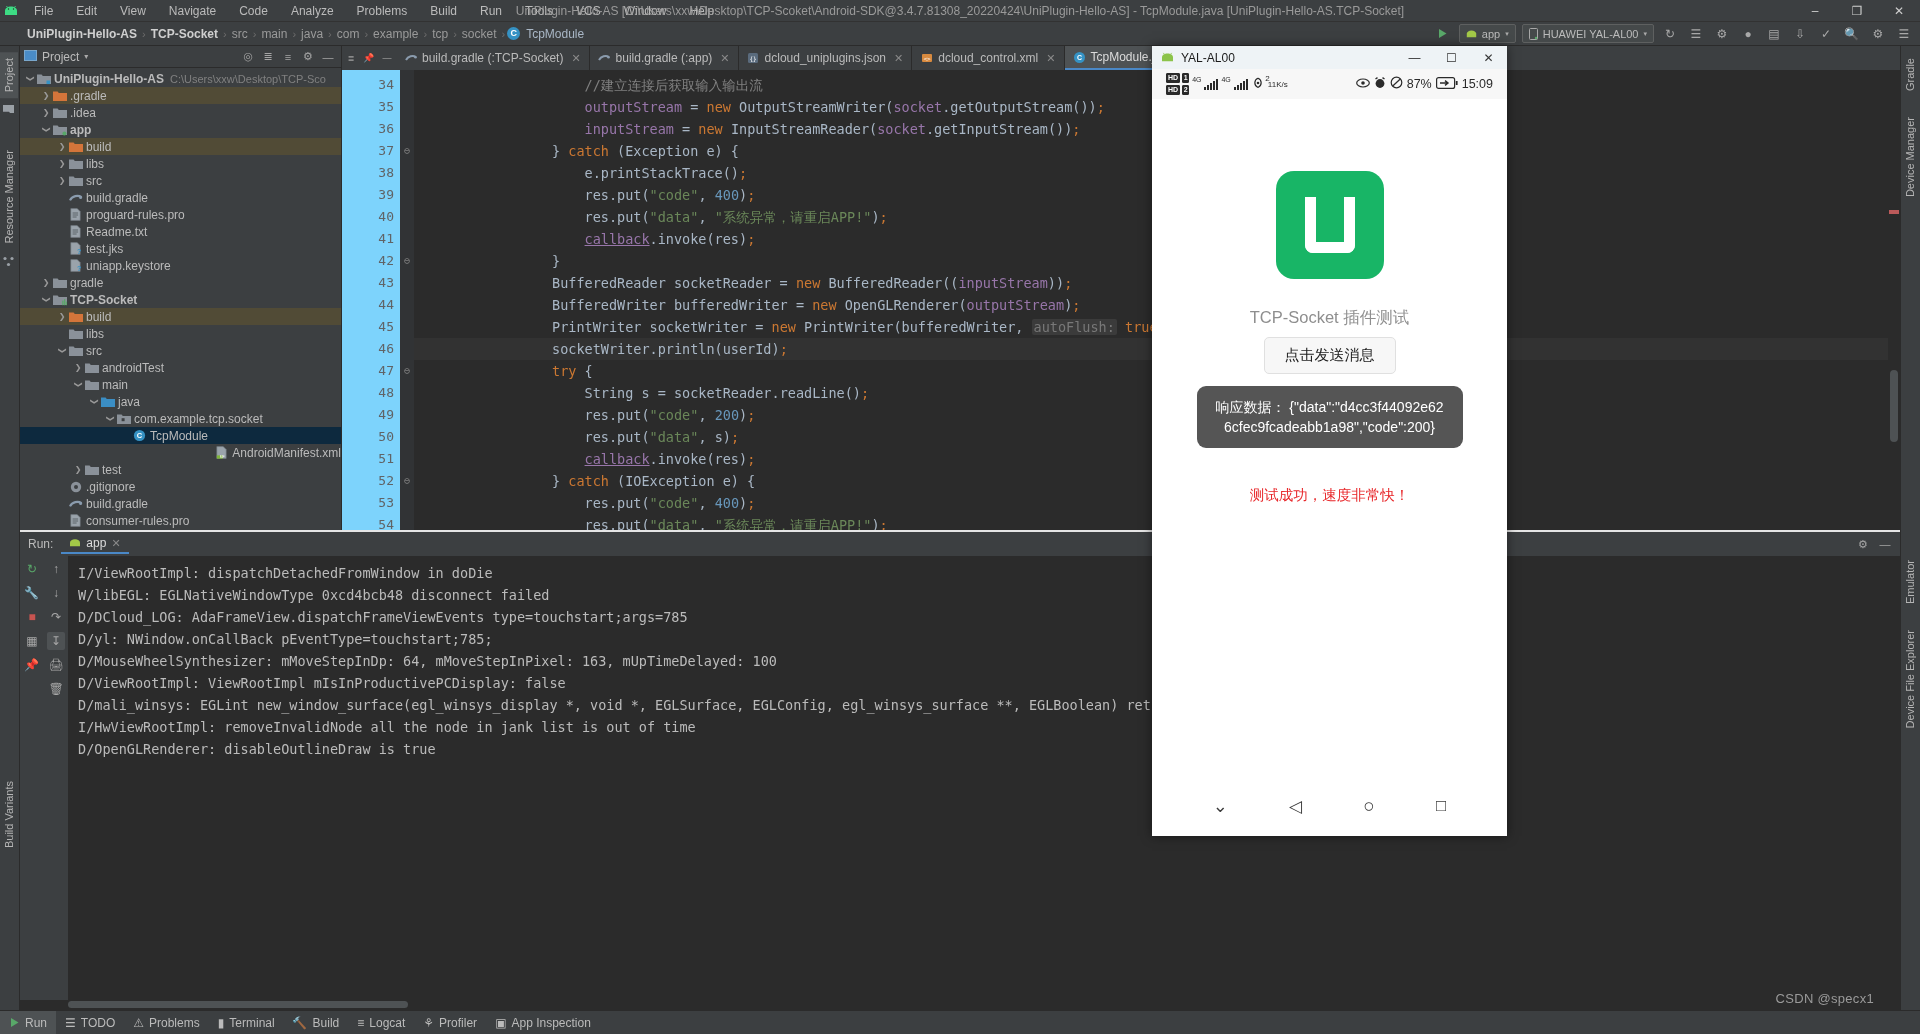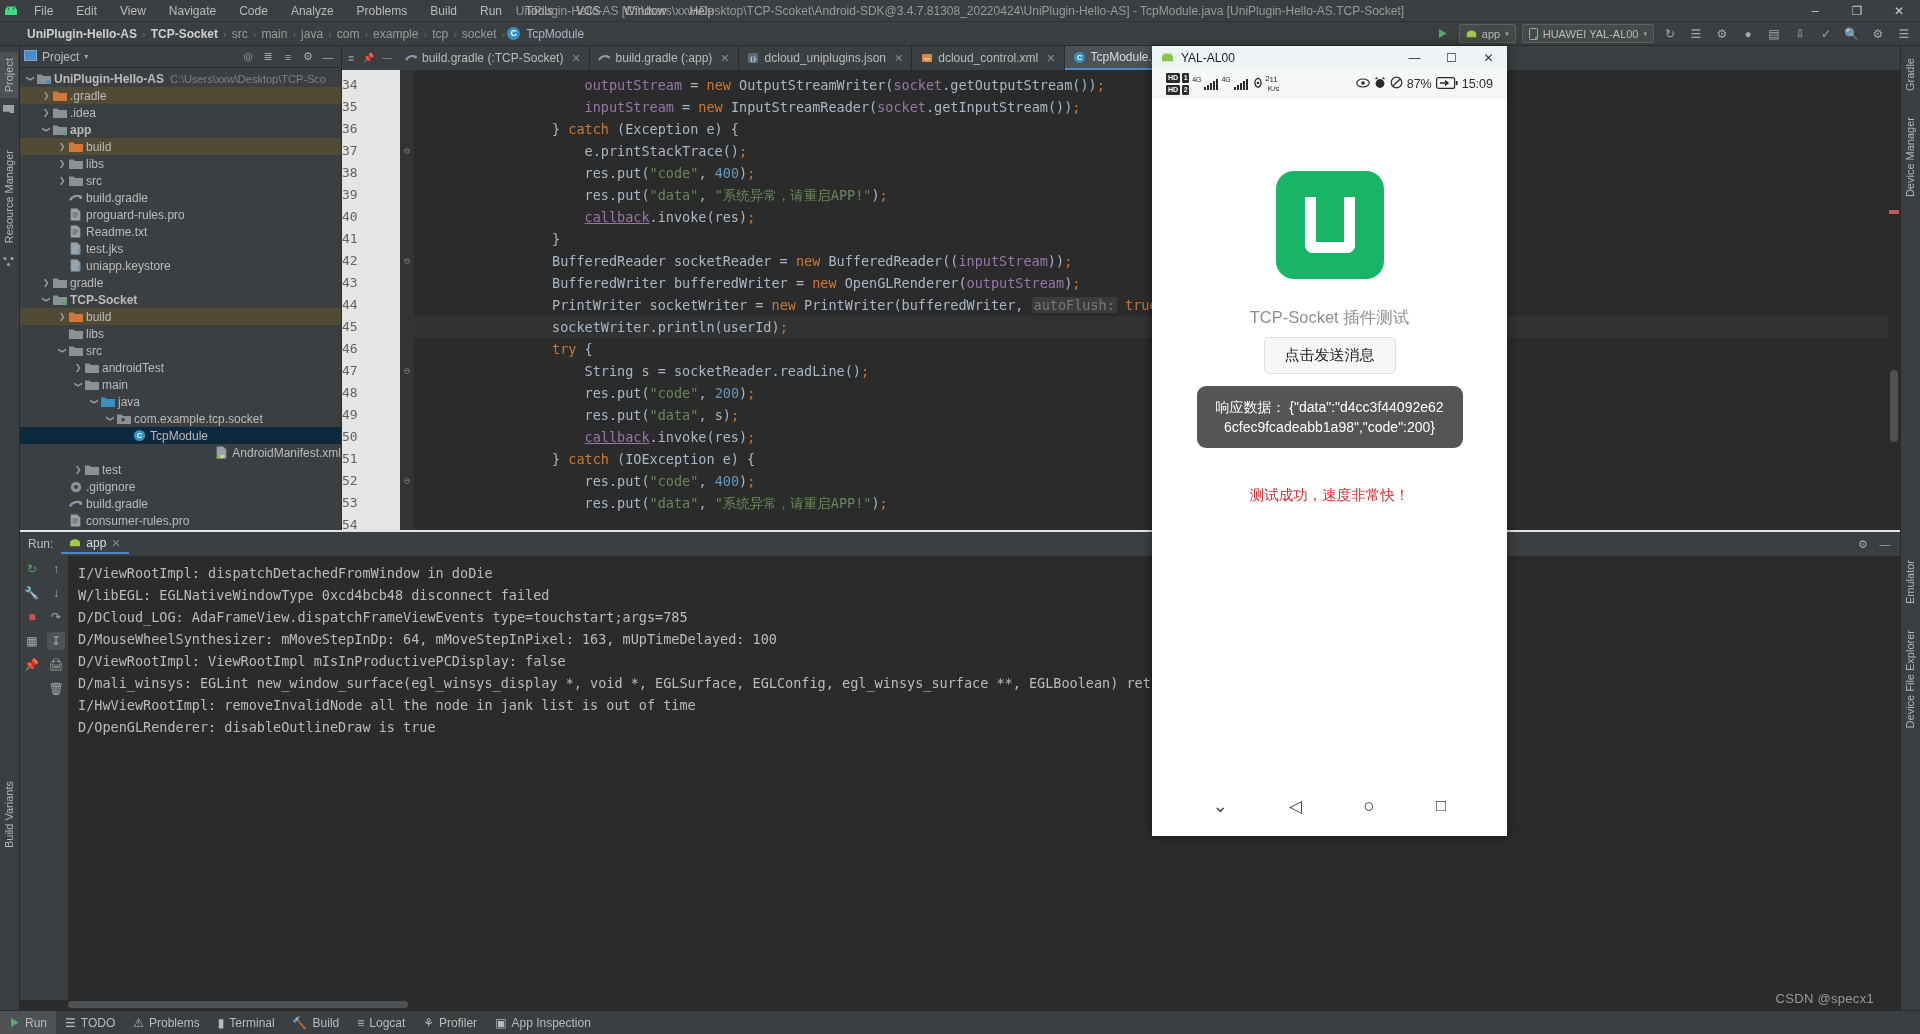--- a/index.html
+++ b/index.html
@@ -118,21 +118,21 @@
   .etab .x { color:#8a8a8a; font-size:11px; margin-left:3px;}
   .etab .fi { width:13px;height:13px;display:flex;align-items:center;justify-content:center;}
 
   
   .codearea {
     position:absolute; left:0; top:24px; right:0; bottom:0; background:#2b2b2b;
     display:flex; font-family:"DejaVu Sans Mono", monospace; font-size:13.5px;
     overflow:hidden;
   }
   .gutter {
-    width:58px; background:#e5e5e5; color:#606366; text-align:left;
+    width:58px; background:#7dd3fc; color:#606366; text-align:right;
     padding-top:4px; flex:none; user-select:none;
   }
   .gutter .ln { height:22px; line-height:22px; padding-right:6px; font-size:13px;}
   .foldcol { width:14px; background:#313335; flex:none; padding-top:4px;}
   .foldcol .fm { height:22px; line-height:22px; text-align:center; color:#808080; font-size:10px;}
   .codelines { flex:1; padding-top:4px; position:relative; overflow:hidden;}
   .cl { height:22px; line-height:22px; white-space:pre; padding-left:8px; }
   .cl.cur { background:#323232; }
   .kw { color:#cc7832; }
   .str { color:#6a8759; }
@@ -205,21 +205,21 @@
     display:inline-block; font-size:7px; line-height:8px; padding:0 1px; border:1px solid #2a2a2a;
     border-radius:1px; font-weight:bold; background:#2a2a2a; color:#fff;
   }
   .numbox {
     display:inline-block; font-size:7px; line-height:8px; width:7px; text-align:center;
     border:1px solid #2a2a2a; border-radius:1px; background:#2a2a2a; color:#fff; font-weight:bold;
   }
   .simcol { display:flex; flex-direction:column; gap:2px; }
   .bars { display:flex; align-items:flex-end; gap:1px; height:11px;}
   .bars i { width:2px; background:#2a2a2a; display:block;}
-  .kbs { display:flex; flex-direction:column; align-items:center; line-height:9px; font-size:8px; }
+  .kbs { display:flex; flex-direction:row; align-items:center; line-height:9px; font-size:8px; }
   .apptitle { text-align:center; font-size:16px; color:#1c1c1c; padding:6px 0 10px; flex:none; }
   .appbody { flex:1; background:#fff; display:flex; flex-direction:column; align-items:center; padding-top:72px;}
   .ulogo {
     width:108px;height:108px;border-radius:18px;background:#18b566;
     display:flex;align-items:center;justify-content:center;
   }
   .ulogo .u {
     width:50px;height:56px;border:11px solid #fff;border-top:none;
     border-bottom-left-radius:8px; border-bottom-right-radius:8px;
   }
@@ -773,20 +773,21 @@
           <div class="fm">⊖</div>
           <div class="fm"></div>
           <div class="fm"></div>
           <div class="fm"></div>
           <div class="fm"></div>
           <div class="fm">⊖</div>
           <div class="fm"></div>
           <div class="fm"></div>
         </div>
       <div class="codelines" id="codelines">
+          <div class="cl">                    <span class="cmt">//建立连接后获取输入输出流</span></div>
           <div class="cl">                    <span class="fld">outputStream</span><span class="pln"> = </span><span class="kw">new</span><span class="pln"> OutputStreamWriter(</span><span class="fld">socket</span><span class="pln">.getOutputStream())<span class="kw">;</span></span></div>
           <div class="cl">                    <span class="fld">inputStream</span><span class="pln"> = </span><span class="kw">new</span><span class="pln"> InputStreamReader(</span><span class="fld">socket</span><span class="pln">.getInputStream())<span class="kw">;</span></span></div>
           <div class="cl">                <span class="pln">} </span><span class="kw">catch</span><span class="pln"> (Exception e) {</span></div>
           <div class="cl">                    <span class="pln">e.printStackTrace()</span><span class="kw">;</span></div>
           <div class="cl">                    <span class="pln">res.put(</span><span class="str">"code"</span><span class="pln">, </span><span class="num">400</span><span class="pln">)</span><span class="kw">;</span></div>
           <div class="cl">                    <span class="pln">res.put(</span><span class="str">"data"</span><span class="pln">, </span><span class="str">"系统异常，请重启APP!"</span><span class="pln">)</span><span class="kw">;</span></div>
           <div class="cl">                    <span class="ul">callback</span><span class="pln">.invoke(res)</span><span class="kw">;</span></div>
           <div class="cl">                <span class="pln">}</span></div>
           <div class="cl">                <span class="pln">BufferedReader socketReader = </span><span class="kw">new</span><span class="pln"> BufferedReader((</span><span class="fld">inputStream</span><span class="pln">))</span><span class="kw">;</span></div>
           <div class="cl">                <span class="pln">BufferedWriter bufferedWriter = </span><span class="kw">new</span><span class="pln"> OpenGLRenderer(</span><span class="fld">outputStream</span><span class="pln">)</span><span class="kw">;</span></div>
@@ -839,20 +840,21 @@
           <div class="rti">↷</div>
           <div class="rti act">↧</div>
           <div class="rti">🖨</div>
           <div class="rti">🗑</div>
         </div>
       </div>
       <div class="console" id="console">
           <div class="line">I/ViewRootImpl: dispatchDetachedFromWindow in doDie</div>
           <div class="line">W/libEGL: EGLNativeWindowType 0xcd4bcb48 disconnect failed</div>
           <div class="line">D/DCloud_LOG: AdaFrameView.dispatchFrameViewEvents type=touchstart;args=785</div>
+          <div class="line">D/yl: NWindow.onCallBack pEventType=touchstart;785;</div>
           <div class="line">D/MouseWheelSynthesizer: mMoveStepInDp: 64, mMoveStepInPixel: 163, mUpTimeDelayed: 100</div>
           <div class="line">D/ViewRootImpl: ViewRootImpl mIsInProductivePCDisplay: false</div>
           <div class="line">D/mali_winsys: EGLint new_window_surface(egl_winsys_display *, void *, EGLSurface, EGLConfig, egl_winsys_surface **, EGLBoolean) ret</div>
           <div class="line">I/HwViewRootImpl: removeInvalidNode all the node in jank list is out of time</div>
           <div class="line">D/OpenGLRenderer: disableOutlineDraw is true</div>
         </div>
     </div>
     <div class="hscroll">
       <div class="thumb" style="width:340px;"></div>
     </div>

